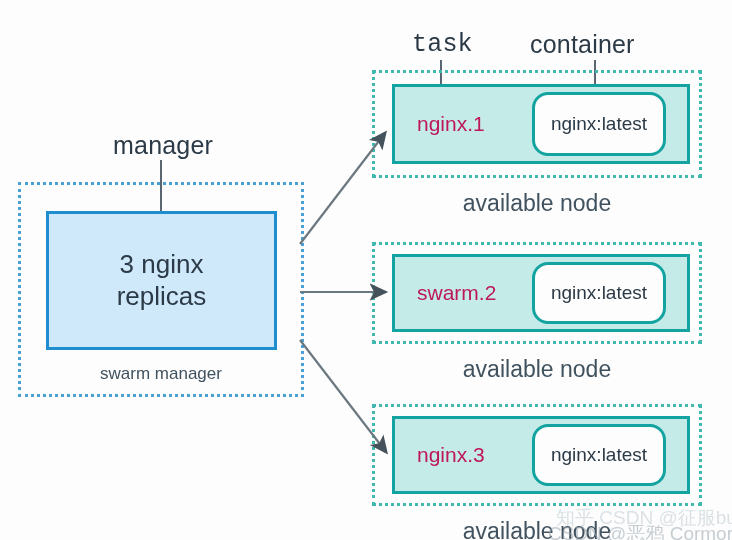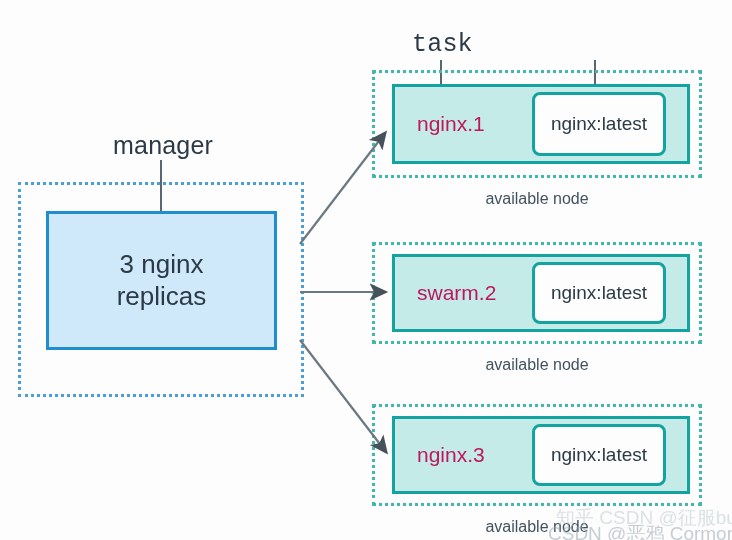--- a/index.html
+++ b/index.html
@@ -87,36 +87,36 @@
   .task-name {
     color: #be185d;
     font-size: 21px;
     margin-left: 22px;
     white-space: nowrap;
   }
   .container-box {
     position: absolute;
     background: #fdfdfd;
     border: 3px solid #13a3a0;
-    border-radius: 8px;
+    border-radius: 16px;
     box-sizing: border-box;
     display: flex;
     align-items: center;
     justify-content: center;
     color: #2b3a46;
     font-size: 19px;
     white-space: nowrap;
   }
   .node-caption {
     position: absolute;
     left: 372px;
     width: 330px;
     text-align: center;
     color: #41525f;
-    font-size: 16px;
+    font-size: 23px;
   }
 
   
   .arrows {
     position: absolute;
     left: 0;
     top: 0;
     width: 732px;
     height: 540px;
     pointer-events: none;
@@ -139,29 +139,31 @@
 <body>
 
 <div id="canvas">
 
   <div class="anno-label" style="left:113px; top:131px;">manager</div>
   <div class="leader" style="left:160px; top:160px; height:73px;"></div>
 
   <div class="anno-label" style="left:412px; top:30px;font-family:Liberation Mono, monospace;">task</div>
   <div class="leader" style="left:440px; top:60px; height:62px;"></div>
 
+  <div class="anno-label" style="left:530px; top:30px;">container</div>
   <div class="leader" style="left:594px; top:60px; height:66px;"></div>
 
   <div class="service-node"></div>
   <div class="service-box">
     <div>
       <div>3 nginx</div>
       <div>replicas</div>
     </div>
   </div>
+  <div class="service-caption">swarm manager</div>
 
   <div class="node" style="top:70px; height:108px;"></div>
   <div class="task-box" style="left:392px; top:84px; width:298px; height:80px;">
     <span class="task-name">nginx.1</span>
   </div>
   <div class="container-box" style="left:532px; top:92px; width:134px; height:64px;">
     <span>nginx:latest</span>
   </div>
   <div class="node-caption" style="top:190px;">available node</div>
 

